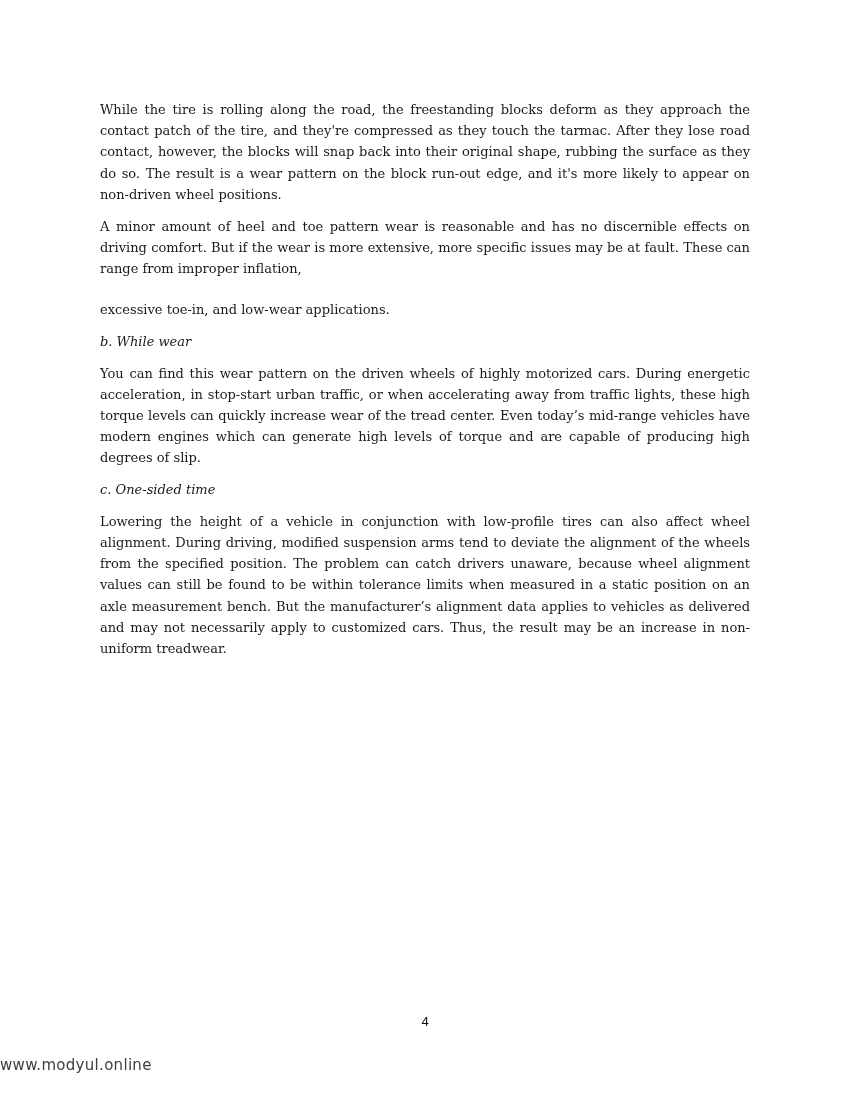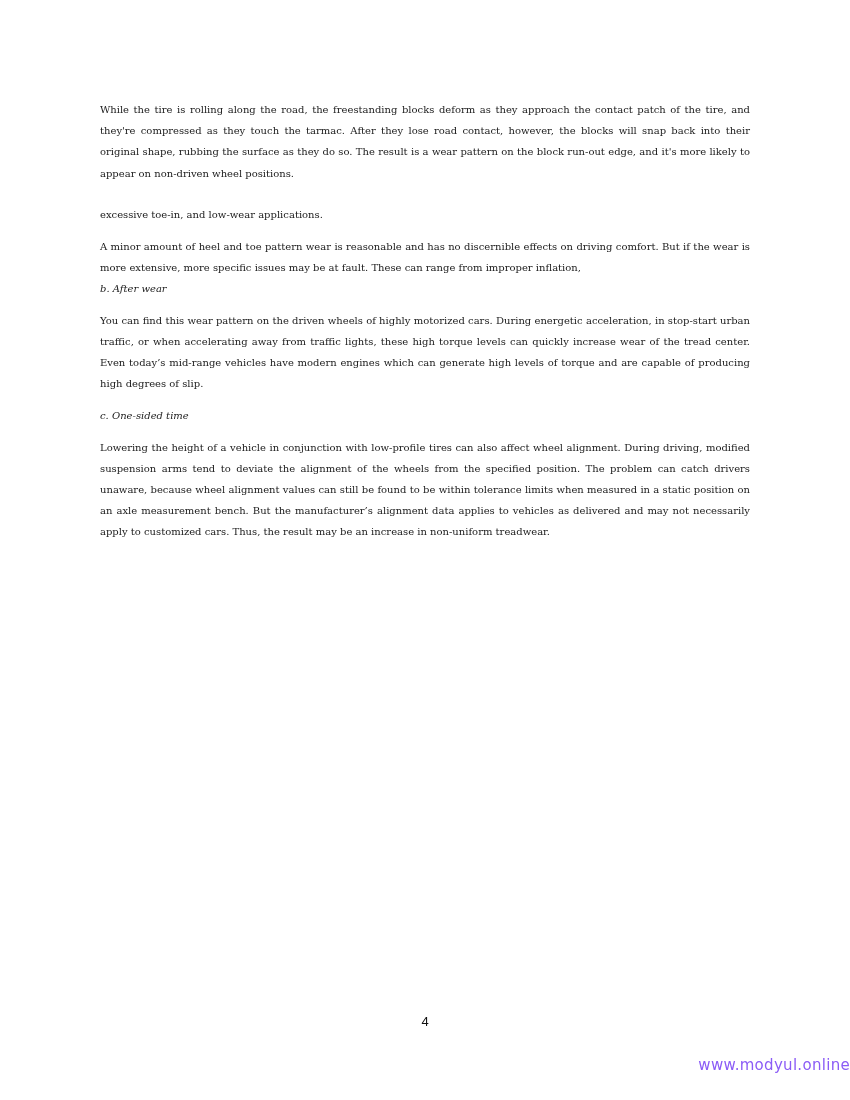--- a/index.html
+++ b/index.html
@@ -12,21 +12,21 @@
       height: 1100px;
       position: relative;
       overflow: hidden;
     }
     .content {
       position: absolute;
       left: 100px;
       top: 99px;
       width: 650px;
       font-family: "DejaVu Serif", serif;
-      font-size: 10px;
+      font-size: 13px;
       line-height: 21.2px;
       color: #1a1a1a;
     }
     .para {
       margin: 0 0 10.5px 0;
       text-align: justify;
       text-align-last: left;
     }
     .para.spaced-end {
       margin-bottom: 0;
@@ -46,34 +46,34 @@
       text-align: center;
       font-family: "Liberation Sans", sans-serif;
       font-size: 13px;
       color: #111111;
     }
     .watermark {
       position: absolute;
       left: 0;
       width: 850px;
       top: 1056px;
-      text-align: right;
+      text-align: left;
       font-family: "DejaVu Sans", sans-serif;
       font-size: 15px;
-      color: #8b5cf6;
+      color: #404040;
       letter-spacing: 0.3px;
     }
   </style>
 </head>
 <body>
 
 <div class="content">
   <p class="para">While the tire is rolling along the road, the freestanding blocks deform as they approach the contact patch of the tire, and they're compressed as they touch the tarmac. After they lose road contact, however, the blocks will snap back into their original shape, rubbing the surface as they do so. The result is a wear pattern on the block run-out edge, and it's more likely to appear on non-driven wheel positions.</p>
+  <p class="para spaced-end">A minor amount of heel and toe pattern wear is reasonable and has no discernible effects on driving comfort. But if the wear is more extensive, more specific issues may be at fault. These can range from improper inflation,</p>
   <p class="para cont">excessive toe-in, and low-wear applications.</p>
-  <p class="para spaced-end">A minor amount of heel and toe pattern wear is reasonable and has no discernible effects on driving comfort. But if the wear is more extensive, more specific issues may be at fault. These can range from improper inflation,</p>
-  <p class="heading">b. After wear</p>
+  <p class="heading">b. While wear</p>
   <p class="para">You can find this wear pattern on the driven wheels of highly motorized cars. During energetic acceleration, in stop-start urban traffic, or when accelerating away from traffic lights, these high torque levels can quickly increase wear of the tread center. Even today’s mid-range vehicles have modern engines which can generate high levels of torque and are capable of producing high degrees of slip.</p>
   <p class="heading">c. One-sided time</p>
   <p class="para">Lowering the height of a vehicle in conjunction with low-profile tires can also affect wheel alignment. During driving, modified suspension arms tend to deviate the alignment of the wheels from the specified position. The problem can catch drivers unaware, because wheel alignment values can still be found to be within tolerance limits when measured in a static position on an axle measurement bench. But the manufacturer’s alignment data applies to vehicles as delivered and may not necessarily apply to customized cars. Thus, the result may be an increase in non-uniform treadwear.</p>
 </div>
 
 <div class="page-number">4</div>
 <div class="watermark">www.modyul.online</div>
 
 </body></html>

